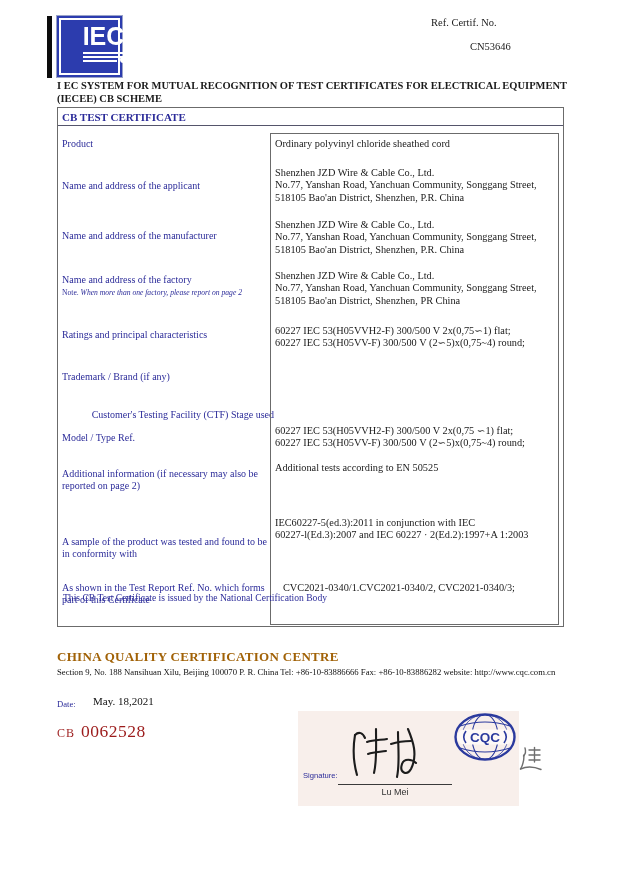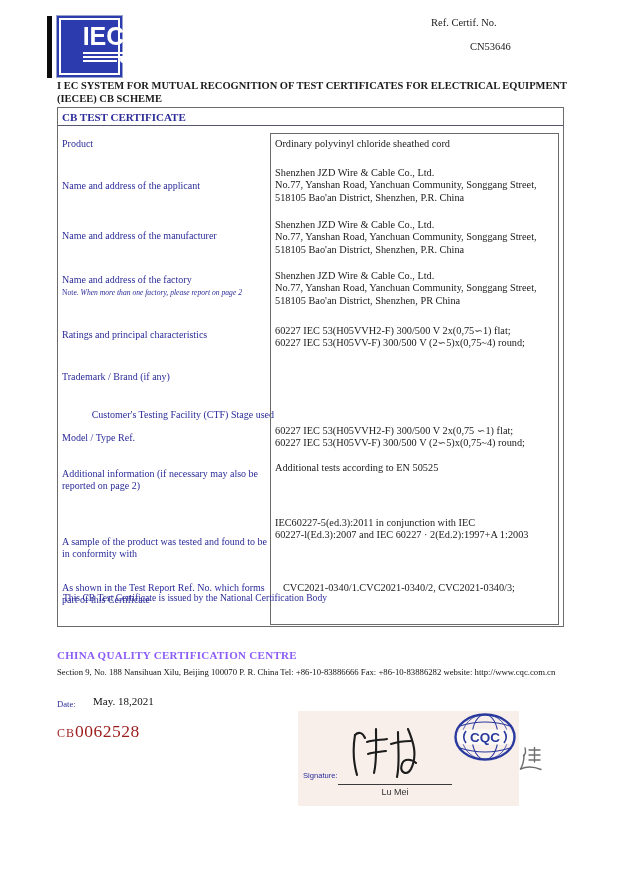--- a/index.html
+++ b/index.html
@@ -23,27 +23,27 @@
   .cert-title{position:absolute;left:0;top:0;width:100%;box-sizing:border-box;padding:3px 0 2px 4px;
     color:#2b2b99;font-weight:bold;font-size:11px;border-bottom:1px solid #55556b;}
   .value-box{position:absolute;left:212px;top:25px;width:287px;height:490px;border:1px solid #6b6b6b;}
   .row-label{position:absolute;left:4px;width:212px;color:#2b2b99;font-size:10px;line-height:11.5px;}
   .row-note{position:absolute;left:4px;width:212px;color:#2b2b99;font-size:7.6px;line-height:9px;}
   .row-note .it{font-style:italic;}
   .val{position:absolute;left:4px;width:278px;font-size:10.3px;line-height:12.4px;white-space:nowrap;}
   .val div{white-space:nowrap;}
   
   .issued-note{position:absolute;left:63px;top:592px;font-size:9.6px;color:#2b2b99;}
-  .issuer-name{position:absolute;left:57px;top:649px;font-size:11px;font-weight:bold;letter-spacing:.3px;color:#8b5cf6;}
+  .issuer-name{position:absolute;left:57px;top:649px;font-size:13px;font-weight:bold;letter-spacing:.3px;color:#a16207;}
   .issuer-address{position:absolute;left:57px;top:667px;font-size:8.7px;color:#111;}
   .date-label{position:absolute;left:57px;top:699px;font-size:8.6px;color:#2b2b99;}
   .date-value{position:absolute;left:93px;top:695px;font-size:11px;color:#111;}
   .cb-line{position:absolute;left:57px;top:721px;color:#9c1b1b;}
   .cb-prefix{font-size:12px;letter-spacing:1px;}
-  .cb-number{font-size:17.5px;letter-spacing:.5px;}
+  .cb-number{font-size:17.5px;margin-left:6px;letter-spacing:.5px;}
   
   .scan{position:absolute;left:298px;top:711px;width:221px;height:95px;background:#f8efeb;}
   .sig-label{position:absolute;left:5px;top:60px;font-size:7.6px;color:#2b2b99;font-family:"Liberation Sans",sans-serif;}
   .sig-line{position:absolute;left:40px;top:73px;width:114px;height:1px;background:#3a3a3a;}
   .sig-name{position:absolute;left:40px;top:76px;width:114px;text-align:center;font-size:9px;color:#333;font-family:"Liberation Sans",sans-serif;}
   .handwriting{position:absolute;left:48px;top:12px;}
   .cqc-logo{position:absolute;left:155px;top:1px;}
   .stamp{position:absolute;left:519px;top:746px;}
 </style>
 </head>

